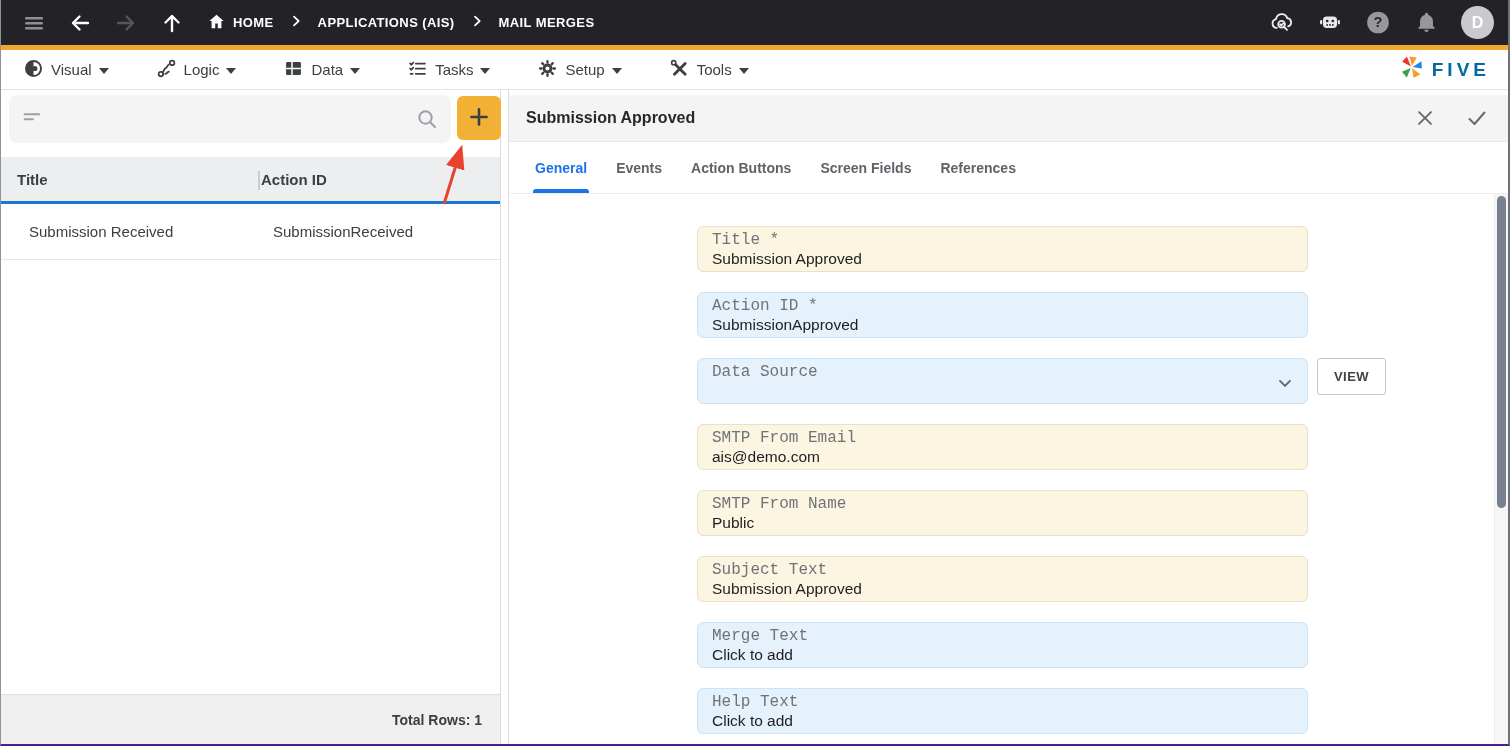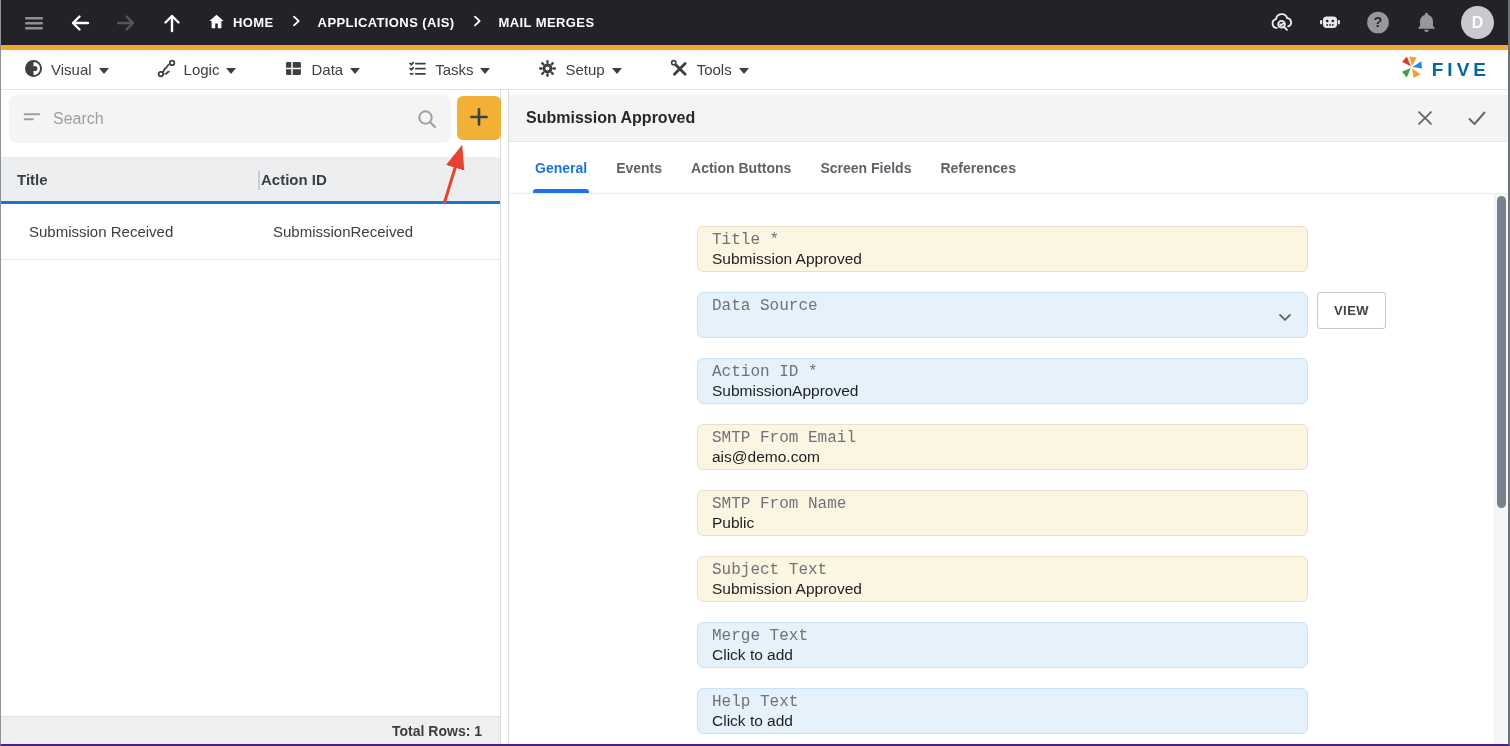--- a/index.html
+++ b/index.html
@@ -49,21 +49,21 @@
   .table-header { margin-top:14px; height:47px; background:#ECEEF0; border-bottom:3px solid #1B76D2;
                   display:flex; align-items:center; position:relative; }
   .th { font-size:15px; font-weight:700; color:#3A3F44; }
   .th-title { margin-left:16px; width:222px; }
   .th-sep { position:absolute; left:257px; top:14px; width:2px; height:19px; background:#C9CDD1; }
   .th-action { margin-left:22px; }
   .table-row { height:56px; background:#fff; border-bottom:1px solid #E6E6E6; display:flex; align-items:center; cursor:pointer; }
   .td { font-size:15px; color:#3C4043; }
   .td-title { margin-left:28px; width:244px; }
   .list-spacer { flex:1; }
-  .list-footer { height:28px; background:#EFEFEF; border-top:1px solid #E0E0E0; display:flex; align-items:center;
+  .list-footer { height:50px; background:#EFEFEF; border-top:1px solid #E0E0E0; display:flex; align-items:center;
                  justify-content:flex-end; padding-right:18px; font-size:14px; font-weight:700; color:#3A3E42; }
 
   
   .detail-panel { flex:1; margin-left:7px; border-left:1px solid #DCDCDC; display:flex; flex-direction:column;
                   min-width:0; margin-top:-5px; padding-top:5px; }
   .detail-header { height:47px; background:#F4F4F5; border-bottom:1px solid #E6E6E6; display:flex;
                    align-items:center; padding:0 18px 0 17px; }
   .detail-title { flex:1; font-size:16px; font-weight:700; color:#26282B; }
   .detail-header .hicons { display:flex; align-items:center; gap:26px; }
   .tabs { height:52px; background:#fff; border-bottom:1px solid #EDEDED; display:flex; align-items:stretch;
@@ -289,21 +289,20 @@
   <div class="content">
 
     <aside class="list-panel">
       <div class="search-row">
         <span>
           <svg width="22" height="22" viewBox="0 0 24 24" stroke="#9BA0A6" stroke-width="2.1" stroke-linecap="round">
               <line x1="4" y1="9" x2="20" y2="9"></line>
               <line x1="4" y1="14.5" x2="13" y2="14.5"></line>
             </svg>
         </span>
-        <input type="text" placeholder="Search" style="">
         <span class="search-magnifier">
           <svg width="24" height="24" viewBox="0 0 24 24" fill="none" stroke="#9BA0A6" stroke-width="2">
               <circle cx="10.5" cy="10.5" r="6.2"></circle>
               <line x1="15.2" y1="15.2" x2="20" y2="20" stroke-linecap="round"></line>
             </svg>
         </span>
       </div>
       <button class="add-button">
         <span>
           <svg width="26" height="26" viewBox="0 0 24 24" stroke="#3C4043" stroke-width="2.4" stroke-linecap="round">
@@ -368,39 +367,39 @@
 
         <div class="field-row">
           <div class="field cream">
             <div class="flabel">Title *</div>
             <div class="fvalue">Submission Approved</div>
           </div>
         </div>
 
         <div class="field-row">
           <div class="field blue">
+            <div class="flabel">Action ID *</div>
+            <div class="fvalue">SubmissionApproved</div>
+          </div>
+        </div>
+
+        <div class="field-row">
+          <div class="field blue">
             <div class="flabel">Data Source</div>
             <div class="fvalue"></div>
             <span class="field-dd">
               <svg width="20" height="20" viewBox="0 0 24 24" fill="none" stroke="#5F6368" stroke-width="2.2" stroke-linecap="round" stroke-linejoin="round">
                   <polyline points="6,9.5 12,15.5 18,9.5"></polyline>
                 </svg>
             </span>
           </div>
           <button class="view-button">VIEW</button>
         </div>
 
         <div class="field-row">
-          <div class="field blue">
-            <div class="flabel">Action ID *</div>
-            <div class="fvalue">SubmissionApproved</div>
-          </div>
-        </div>
-
-        <div class="field-row">
           <div class="field cream">
             <div class="flabel">SMTP From Email</div>
             <div class="fvalue">ais@demo.com</div>
           </div>
         </div>
 
         <div class="field-row">
           <div class="field cream">
             <div class="flabel">SMTP From Name</div>
             <div class="fvalue">Public</div>

